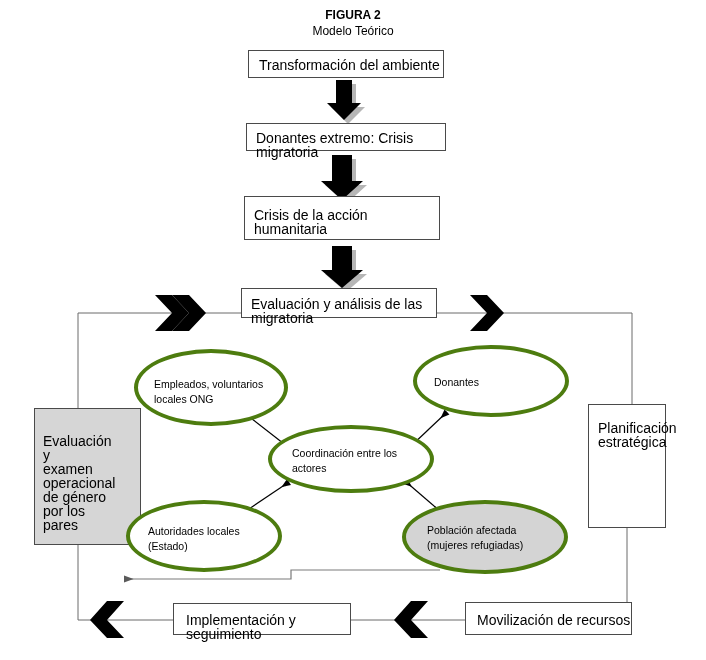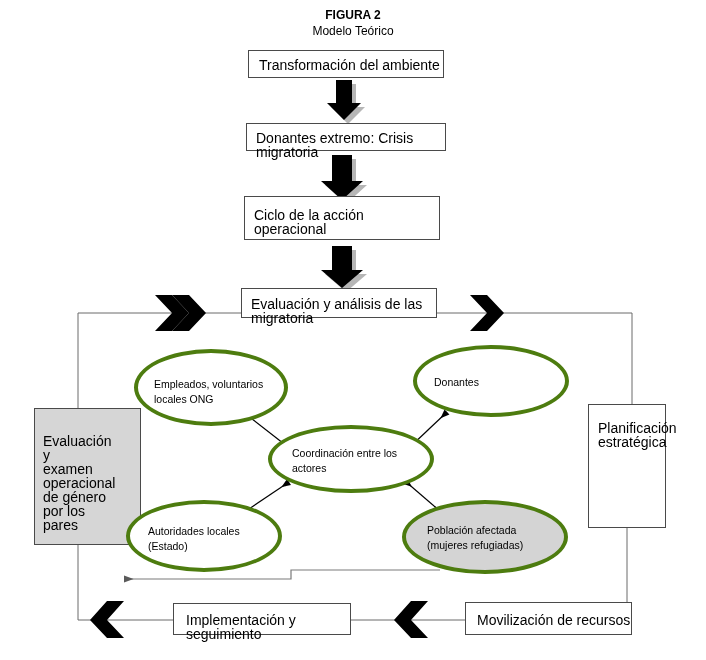--- a/index.html
+++ b/index.html
@@ -128,21 +128,21 @@
 
   <div class="box" id="node-transformacion">
     <span class="txt">Transformación del ambiente</span>
   </div>
 
   <div class="box" id="node-contexto">
     <span class="txt">Donantes extremo: Crisis migratoria</span>
   </div>
 
   <div class="box" id="node-ciclo">
-    <span class="txt">Ciclo de la acción operacional</span>
+    <span class="txt">Crisis de la acción humanitaria</span>
   </div>
 
   <div class="box" id="node-evaluacion-necesidades">
     <span class="txt">Evaluación y análisis de las migratoria</span>
   </div>
 
   <div class="box boxfill" id="node-evaluacion-genero">
     <span class="txt">
       <span>Evaluación y</span><br>
       <span>examen</span><br>

